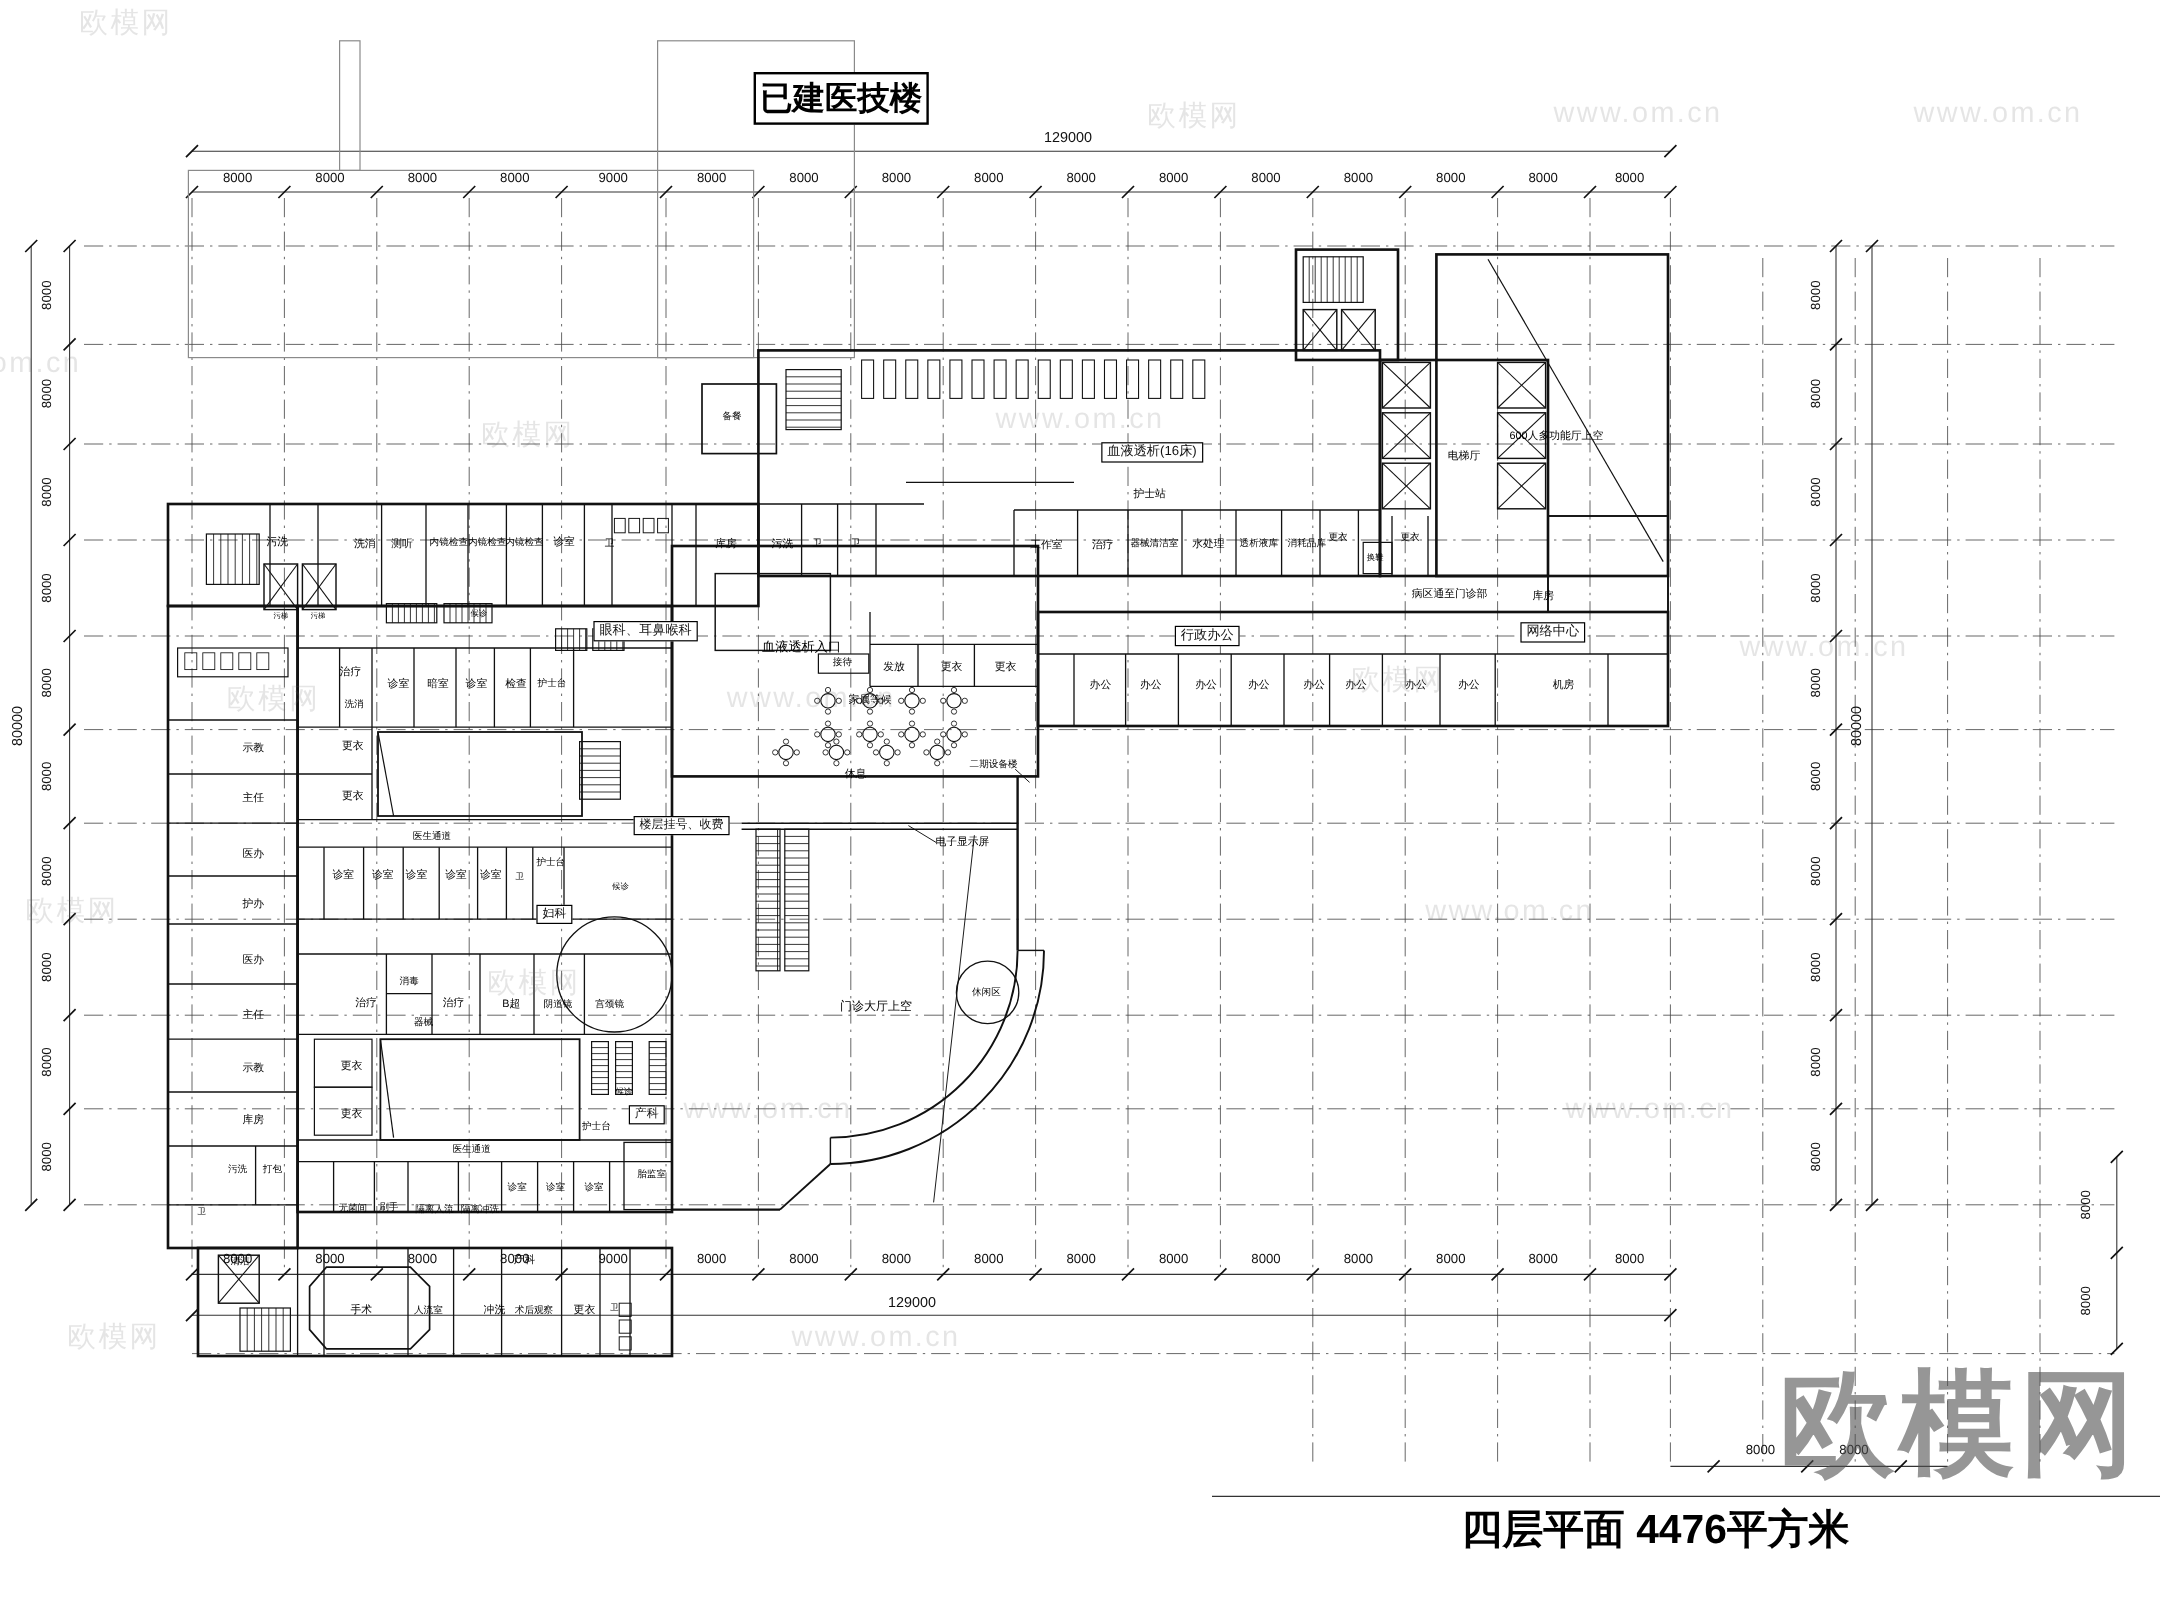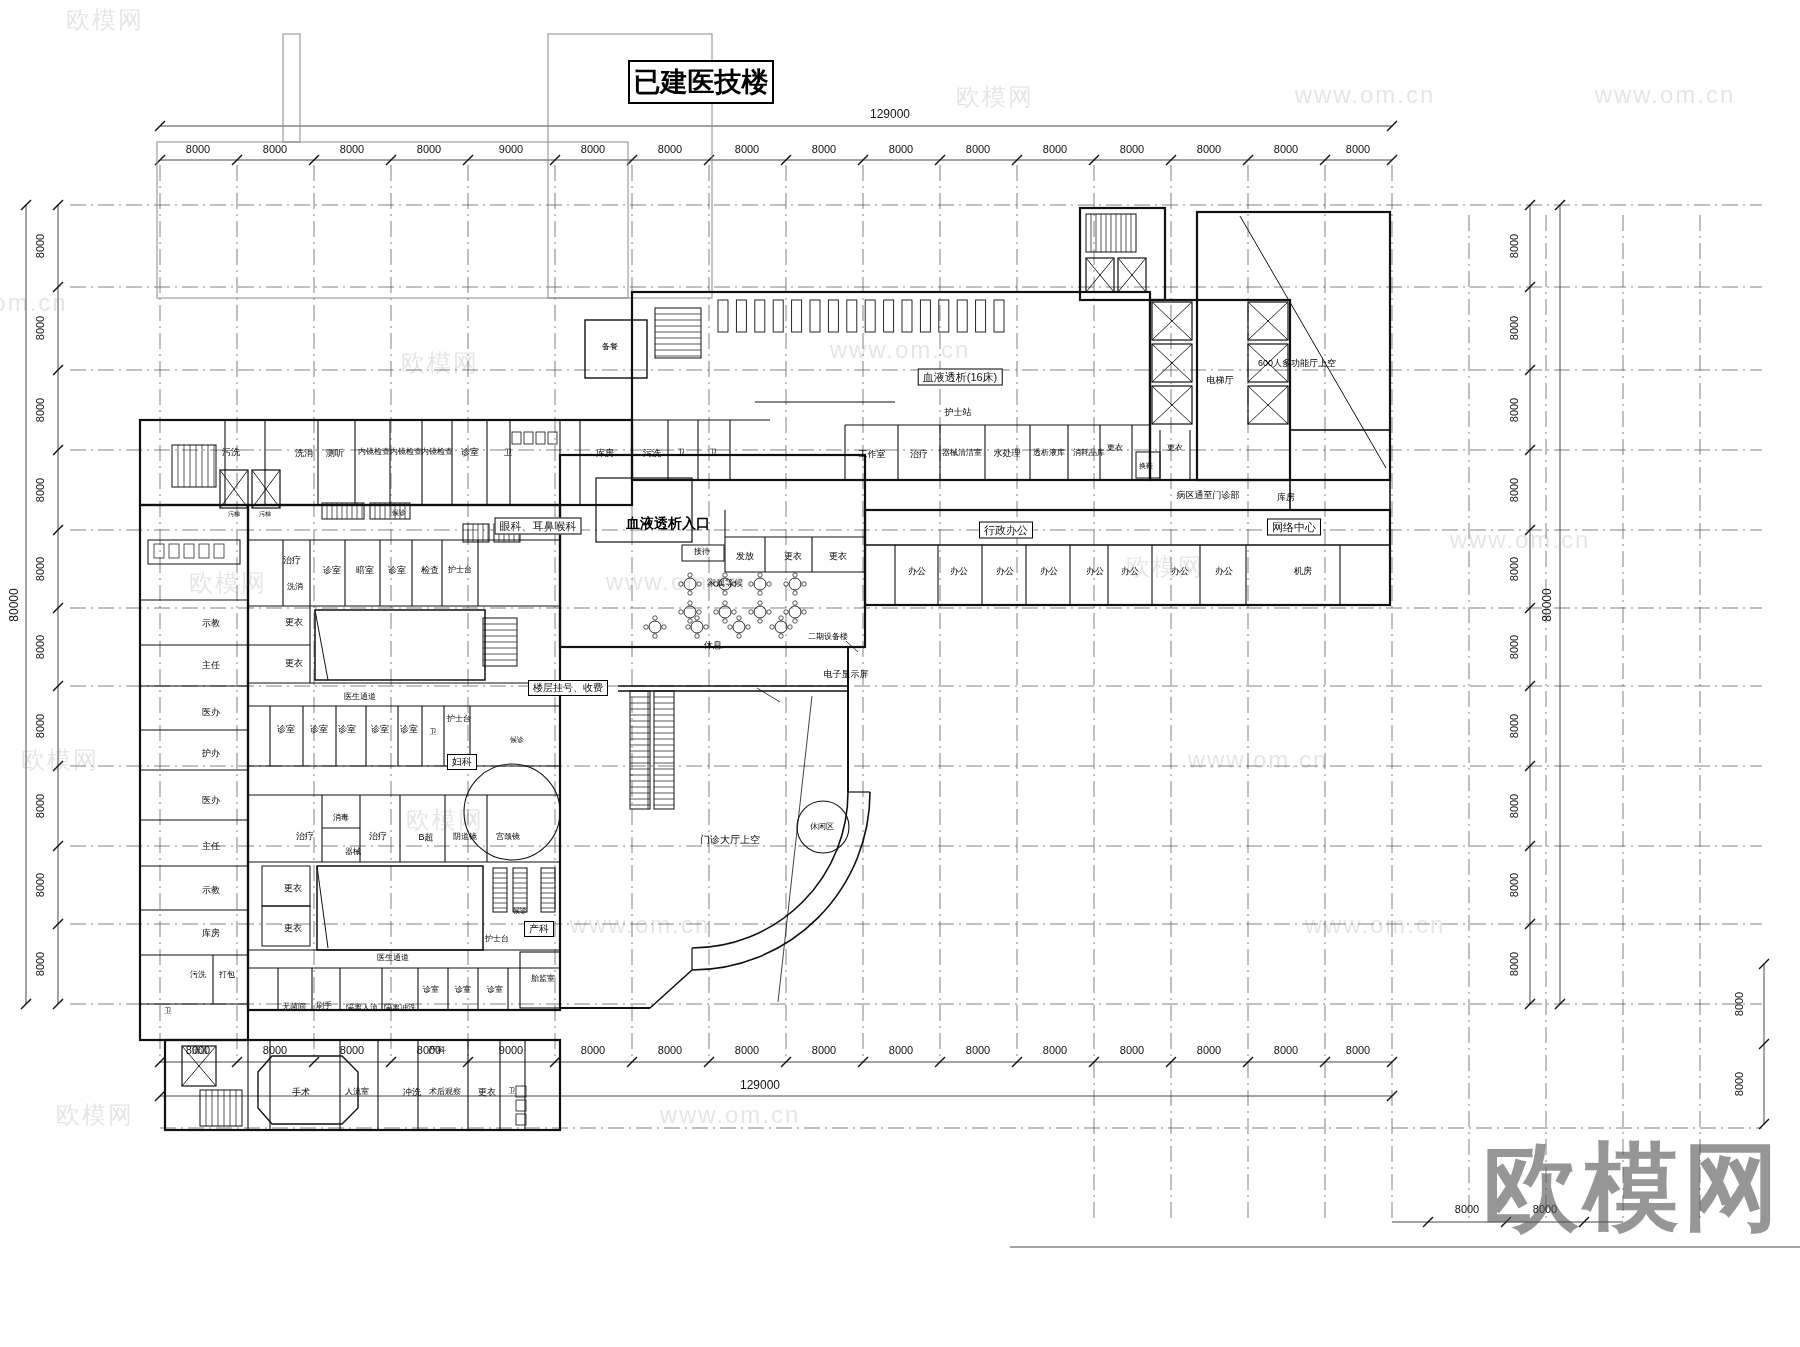--- a/index.html
+++ b/index.html
@@ -702,29 +702,29 @@
       <div class="lbl room" style="left: 1297px; top: 363px; font-size: 9px;">600人多功能厅上空</div>
       <div class="lbl room" style="left: 917px; top: 571px;">办公</div>
       <div class="lbl room" style="left: 959px; top: 571px;">办公</div>
       <div class="lbl room" style="left: 1005px; top: 571px;">办公</div>
       <div class="lbl room" style="left: 1049px; top: 571px;">办公</div>
       <div class="lbl room" style="left: 1095px; top: 571px;">办公</div>
       <div class="lbl room" style="left: 1130px; top: 571px;">办公</div>
       <div class="lbl room" style="left: 1180px; top: 571px;">办公</div>
       <div class="lbl room" style="left: 1224px; top: 571px;">办公</div>
       <div class="lbl room" style="left: 1303px; top: 571px;">机房</div>
-      <div class="lbl room" style="left: 668px; top: 523px; font-size: 14px; font-weight: bold;">血液透析入口</div>
+      <div class="lbl room" style="left: 668px; top: 540px; font-size: 11px;">血液透析入口</div>
       <div class="lbl room" style="left: 702px; top: 552px; font-size: 8px;">接待</div>
       <div class="lbl room" style="left: 745px; top: 556px;">发放</div>
       <div class="lbl room" style="left: 793px; top: 556px;">更衣</div>
       <div class="lbl room" style="left: 838px; top: 556px;">更衣</div>
       <div class="lbl room" style="left: 725px; top: 583px; font-size: 9px;">家属等候</div>
       <div class="lbl room" style="left: 713px; top: 645px;">休息</div>
       <div class="lbl room" style="left: 828px; top: 637px; font-size: 8px;">二期设备楼</div>
-      <div class="lbl room" style="left: 802px; top: 674px; font-size: 9px; margin-left: 44px;">电子显示屏</div>
+      <div class="lbl room" style="left: 802px; top: 702px; font-size: 9px;">电子显示屏</div>
       <div class="lbl room" style="left: 730px; top: 840px; font-size: 10px;">门诊大厅上空</div>
       <div class="lbl room" style="left: 822px; top: 827px; font-size: 8px;">休闲区</div>
       <div class="lbl boxed" style="left: 960px; top: 377px; font-size: 11px;">血液透析(16床)</div>
       <div class="lbl boxed" style="left: 490px; top: 526px; font-size: 11px; margin-left: 48px;">眼科、耳鼻喉科</div>
       <div class="lbl boxed" style="left: 568px; top: 642px; font-size: 10px; margin-top: 46px;">楼层挂号、收费</div>
       <div class="lbl boxed" style="left: 1006px; top: 530px; font-size: 11px;">行政办公</div>
       <div class="lbl boxed" style="left: 1294px; top: 527px; font-size: 11px;">网络中心</div>
       <div class="lbl boxed" style="left: 462px; top: 762px; font-size: 10px;">妇科</div>
       <div class="lbl boxed" style="left: 539px; top: 929px; font-size: 10px;">产科</div>
       <div class="lbl wm" style="left: 105px; top: 20px;">欧模网</div>
@@ -741,13 +741,14 @@
       <div class="lbl wm" style="left: 60px; top: 760px;">欧模网</div>
       <div class="lbl wm" style="left: 445px; top: 820px;">欧模网</div>
       <div class="lbl wm" style="left: 1258px; top: 760px;">www.om.cn</div>
       <div class="lbl wm" style="left: 640px; top: 925px;">www.om.cn</div>
       <div class="lbl wm" style="left: 1375px; top: 925px;">www.om.cn</div>
       <div class="lbl wm" style="left: 95px; top: 1115px;">欧模网</div>
       <div class="lbl wm" style="left: 730px; top: 1115px;">www.om.cn</div>
       <div class="lbl wm big" style="left: 1633px; top: 1187px;">欧模网</div>
     </div>
   <div id="bldg-title">已建医技楼</div>
+  <div id="plan-title">四层平面 4476平方米</div>
 </div>
 
 </body></html>

